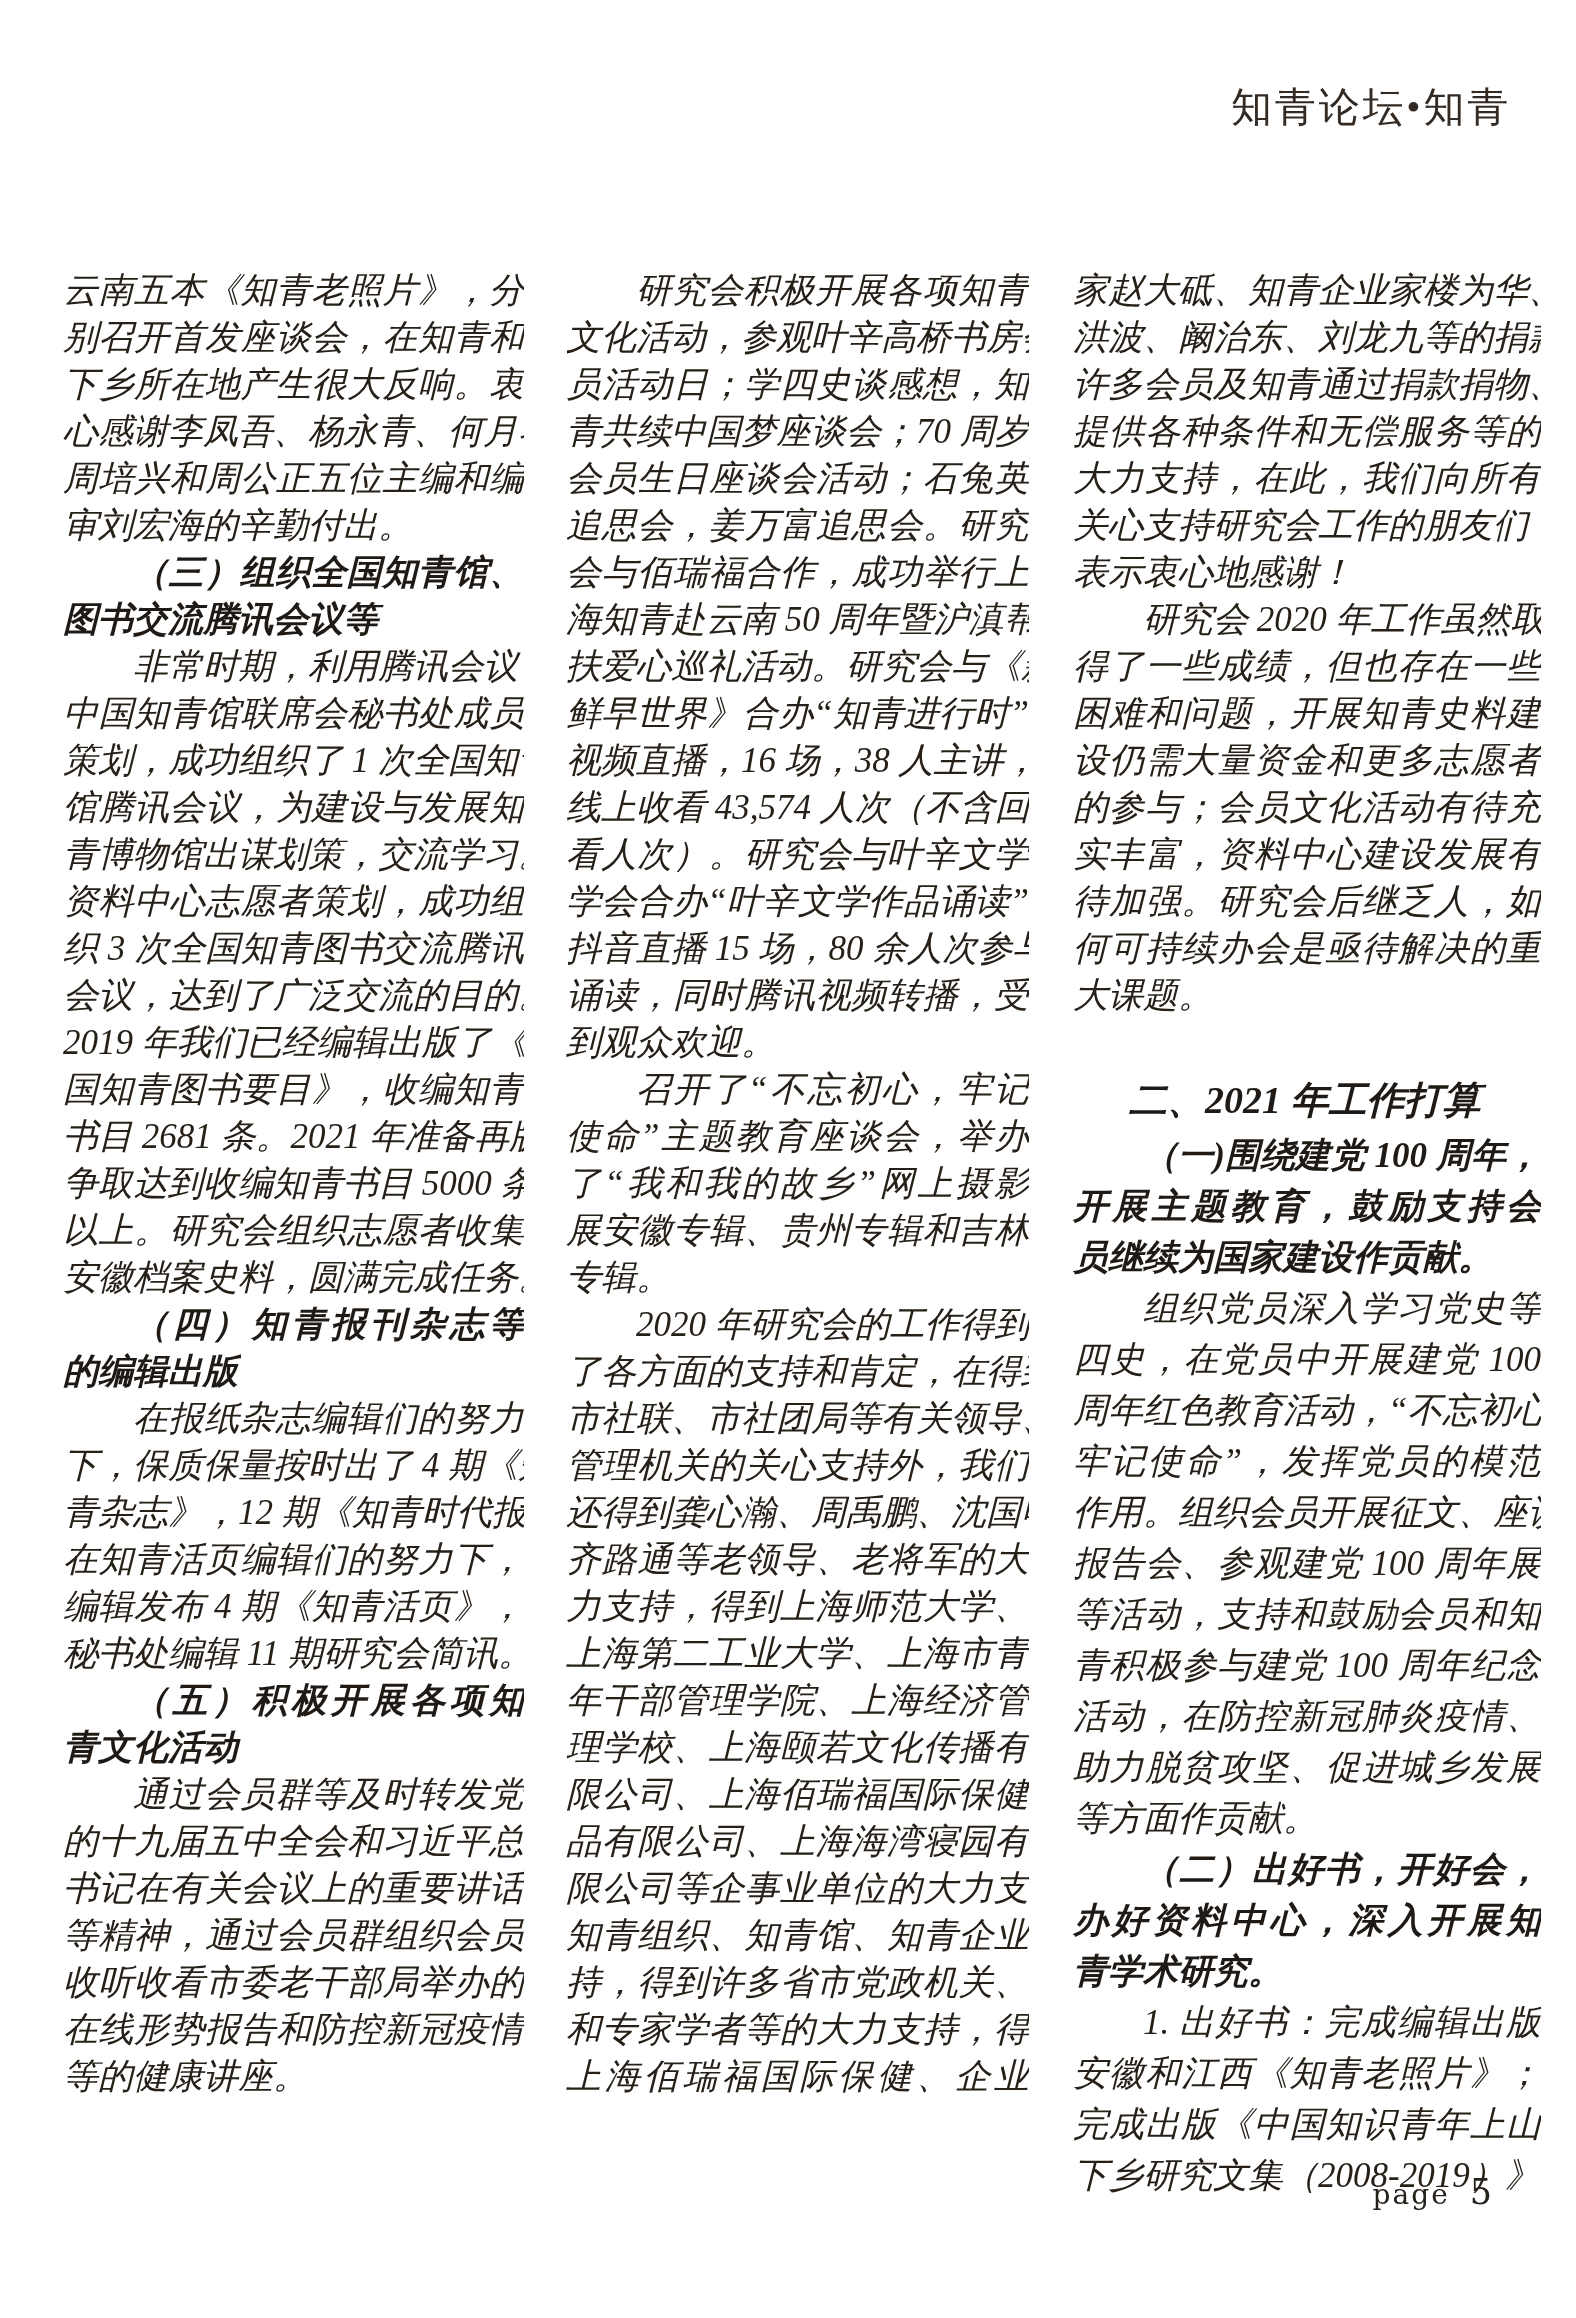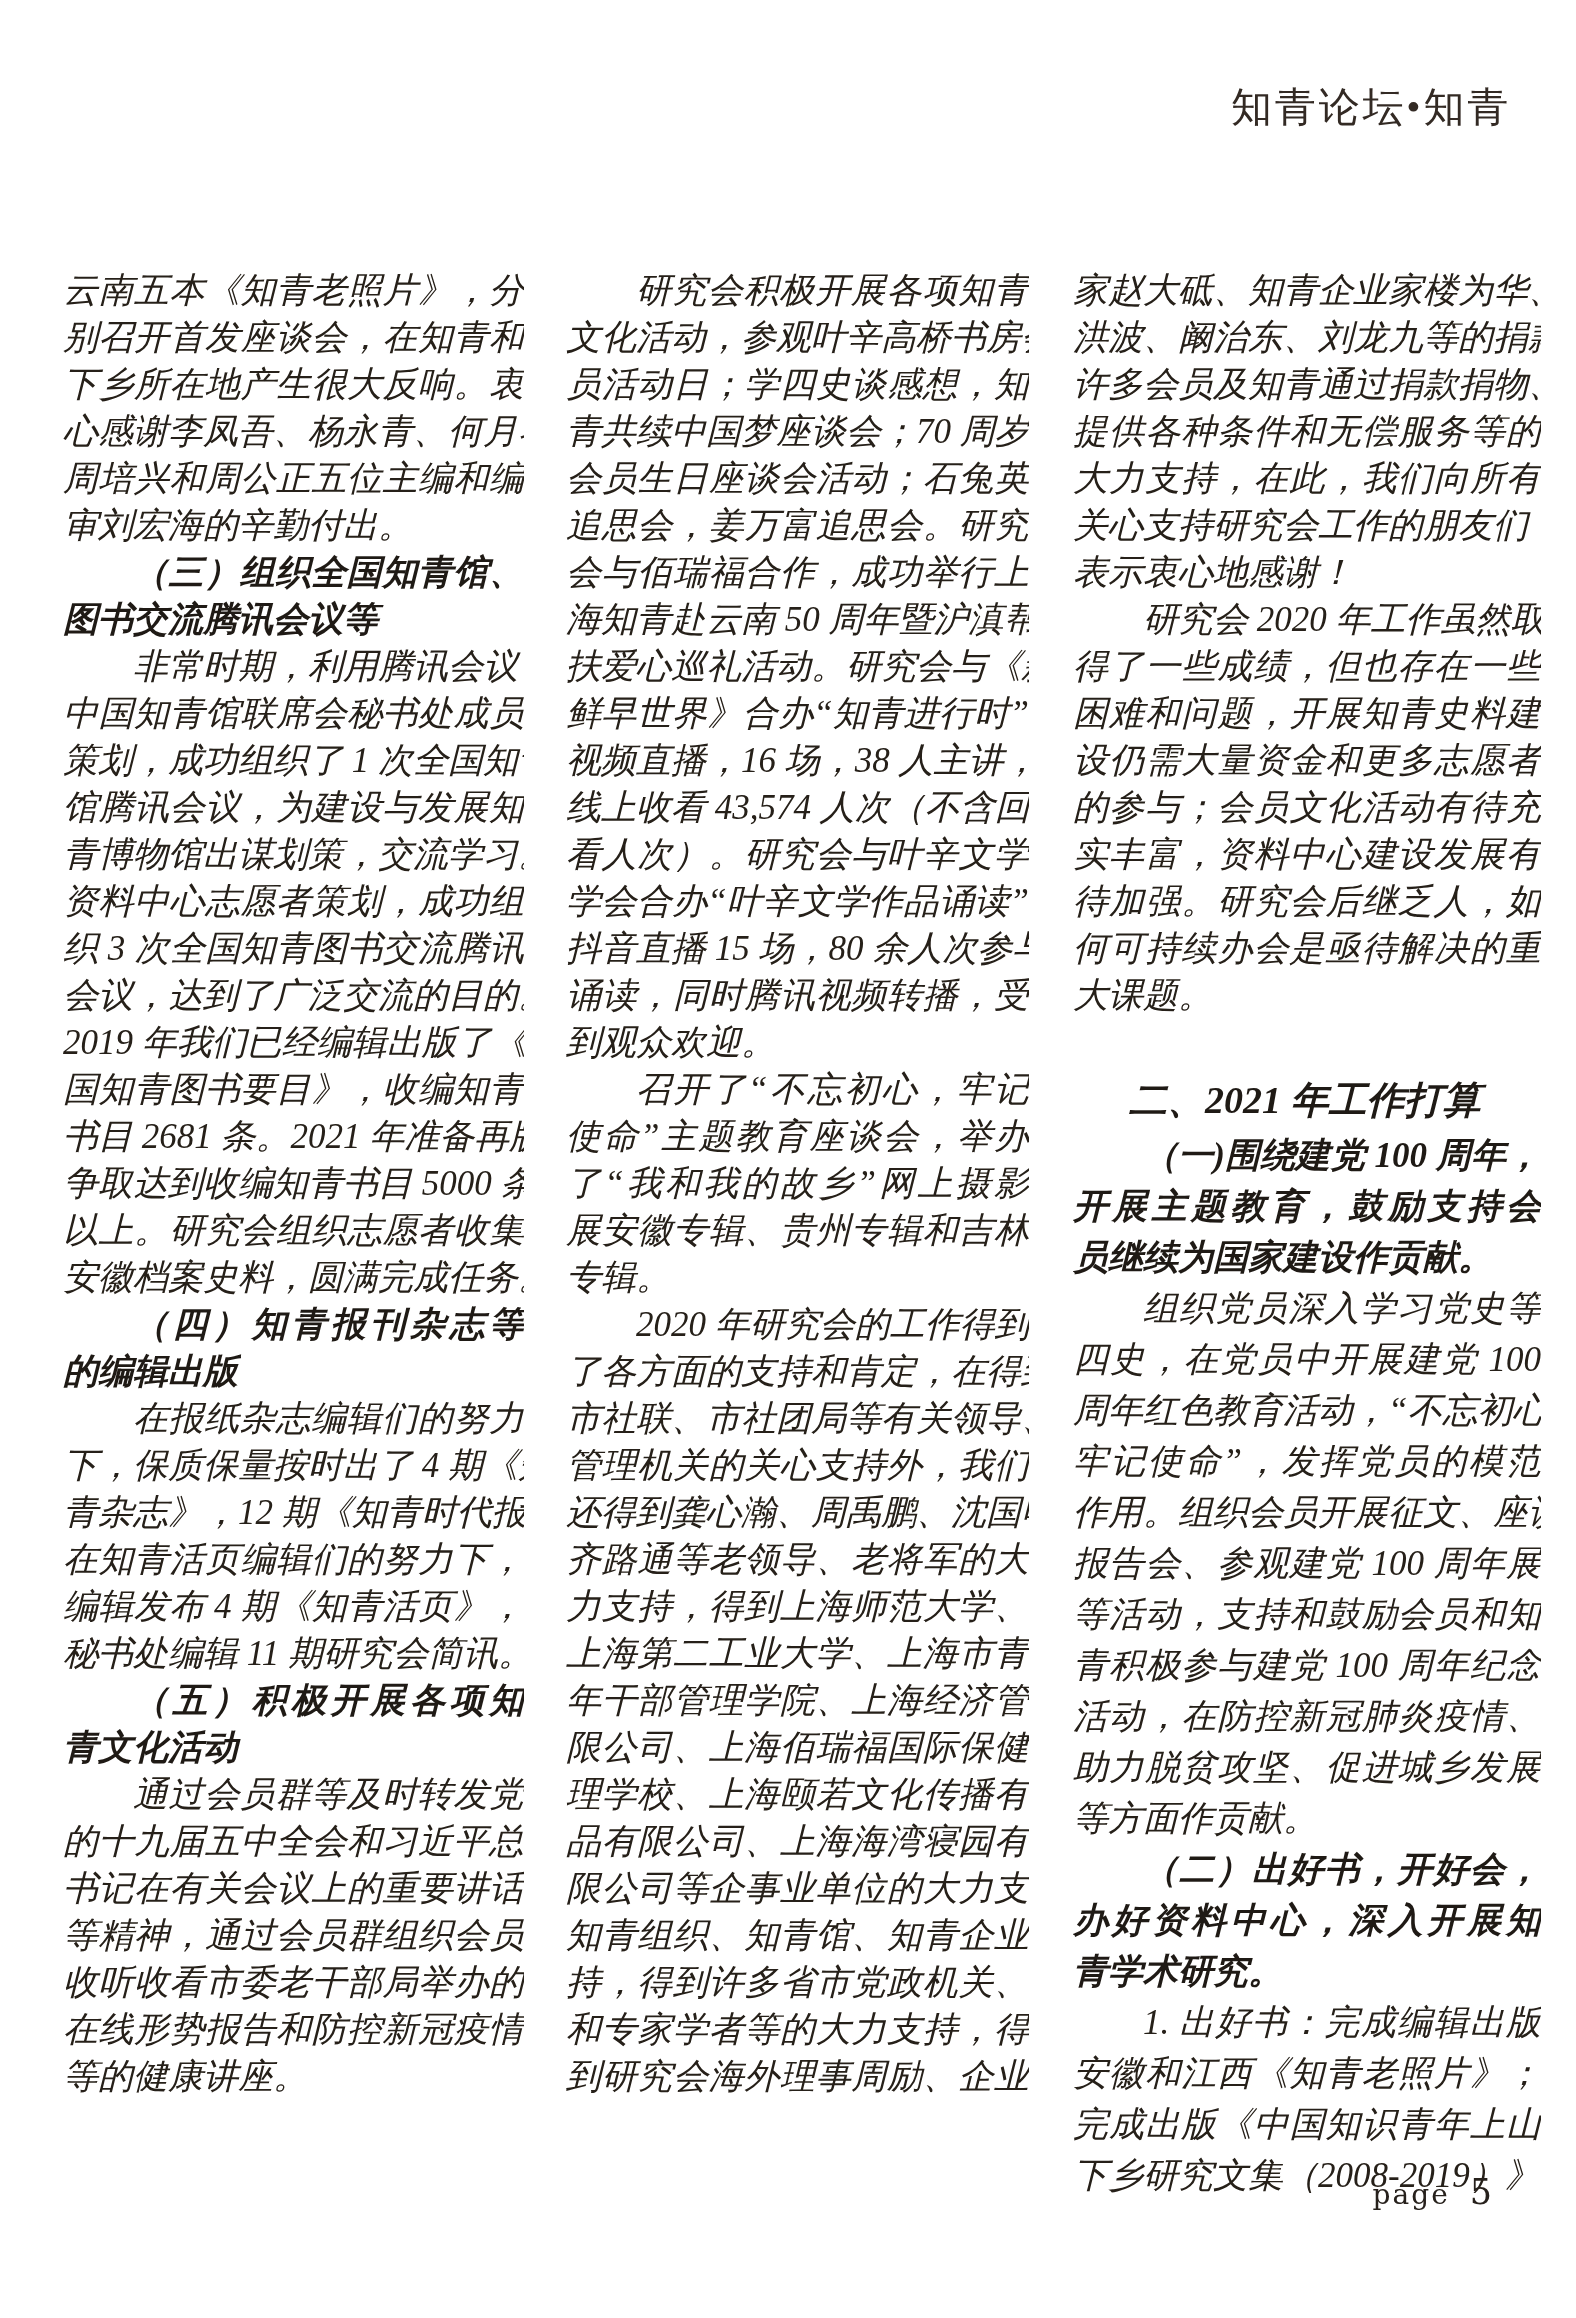--- a/index.html
+++ b/index.html
@@ -119,28 +119,28 @@
       <div class="line left">专辑。</div>
       <div class="line indent">2020 年研究会的工作得到</div>
       <div class="line">了各方面的支持和肯定，在得到</div>
       <div class="line">市社联、市社团局等有关领导、</div>
       <div class="line">管理机关的关心支持外，我们</div>
       <div class="line">还得到龚心瀚、周禹鹏、沈国明、</div>
       <div class="line">齐路通等老领导、老将军的大</div>
       <div class="line">力支持，得到上海师范大学、</div>
       <div class="line">上海第二工业大学、上海市青</div>
       <div class="line">年干部管理学院、上海经济管</div>
+      <div class="line">理学校、上海颐若文化传播有</div>
       <div class="line">限公司、上海佰瑞福国际保健</div>
-      <div class="line">理学校、上海颐若文化传播有</div>
       <div class="line">品有限公司、上海海湾寝园有</div>
       <div class="line">限公司等企事业单位的大力支</div>
       <div class="line">知青组织、知青馆、知青企业</div>
       <div class="line">持，得到许多省市党政机关、</div>
       <div class="line">和专家学者等的大力支持，得</div>
-      <div class="line">到研究会海外理事周励、企业</div>
+      <div class="line">上海佰瑞福国际保健、企业</div>
     </div>
   <div class="col col3">
       <div class="line">家赵大砥、知青企业家楼为华、</div>
       <div class="line">洪波、阚治东、刘龙九等的捐款，</div>
       <div class="line">许多会员及知青通过捐款捐物、</div>
       <div class="line">提供各种条件和无偿服务等的</div>
       <div class="line">大力支持，在此，我们向所有</div>
       <div class="line">关心支持研究会工作的朋友们，</div>
       <div class="line left">表示衷心地感谢！</div>
       <div class="line indent">研究会 2020 年工作虽然取</div>

